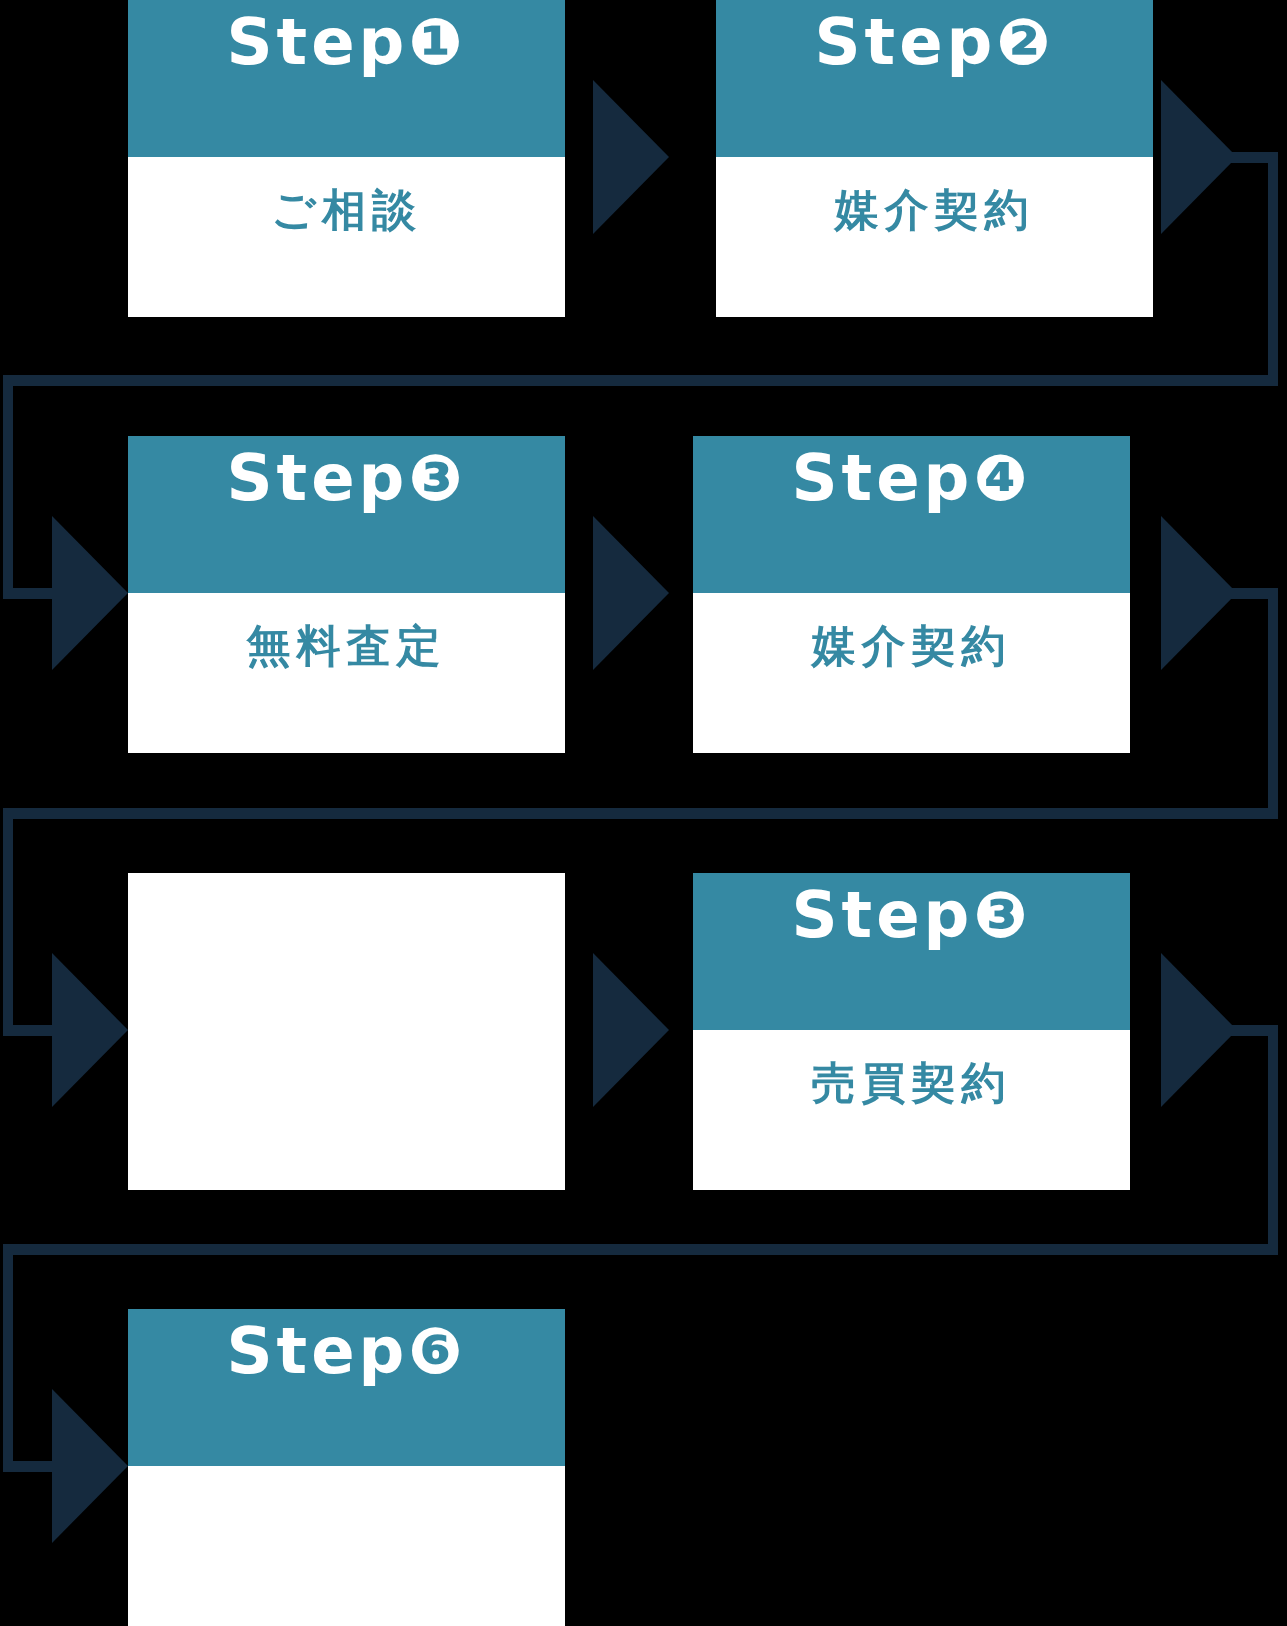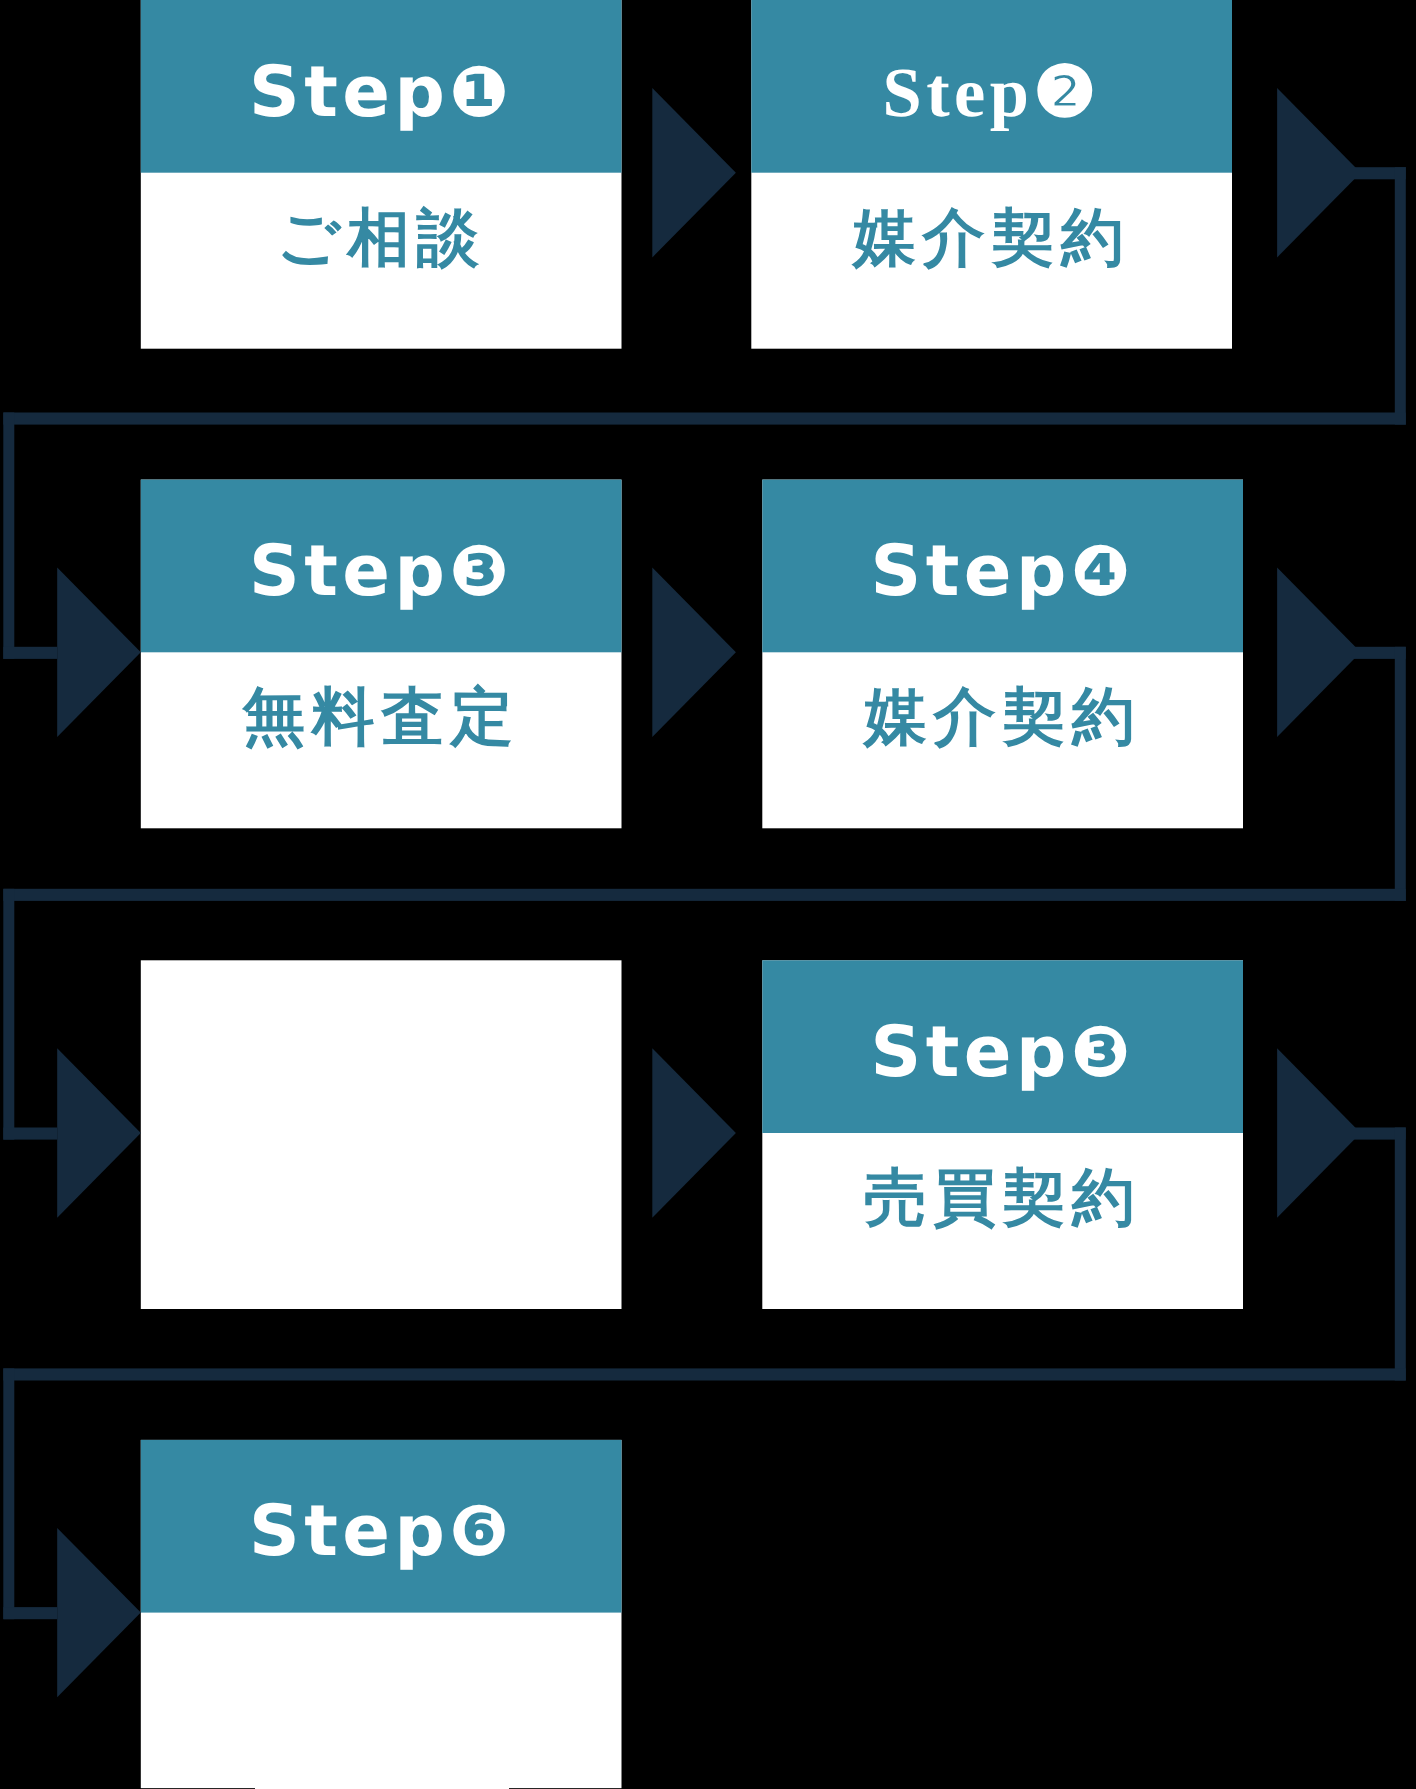--- a/index.html
+++ b/index.html
@@ -12,35 +12,35 @@
   }
   
   .card{
     position:absolute;
     width:437px;height:317px;
     background:var(--card-white,#fff);
   }
   .card .hd{
     height:157px;
     background:var(--header-teal,#3589A3);
-    display:flex;align-items:center;justify-content:center;
+    display:flex;justify-content:center;
     padding-top:10px;box-sizing:border-box;
   }
   .card .hd span{
     color:#fff;font-size:64px;font-weight:700;
     letter-spacing:4px;line-height:1;white-space:nowrap;
   }
   .card .bd{
     height:160px;
     display:flex;justify-content:center;
   }
   .card .bd span{
     margin-top:31px;
     color:var(--title-teal,#3589A3);
-    font-size:57px;font-weight:700;
+    font-size:44px;font-weight:700;
     letter-spacing:6px;line-height:1;white-space:nowrap;
   }
   
   .tri{
     position:absolute;width:0;height:0;
     border-top:77px solid transparent;
     border-bottom:77px solid transparent;
     border-left:76px solid var(--arrow-navy,#152A3E);
   }
   
@@ -55,21 +55,21 @@
 <div class="stage">
 
   <div class="card" style="left:128px;top:0;">
     <div class="hd">
       <span>Step❶</span>
     </div>
     <div class="bd">
       <span>ご相談</span>
     </div>
   </div>
-  <div class="card" style="left:683px;top:0;font-family:Liberation Serif, serif;">
+  <div class="card" style="left:716px;top:0;">
     <div class="hd">
       <span>Step❷</span>
     </div>
     <div class="bd">
       <span>媒介契約</span>
     </div>
   </div>
 
   <div class="card" style="left:693px;top:436px;">
     <div class="hd">

